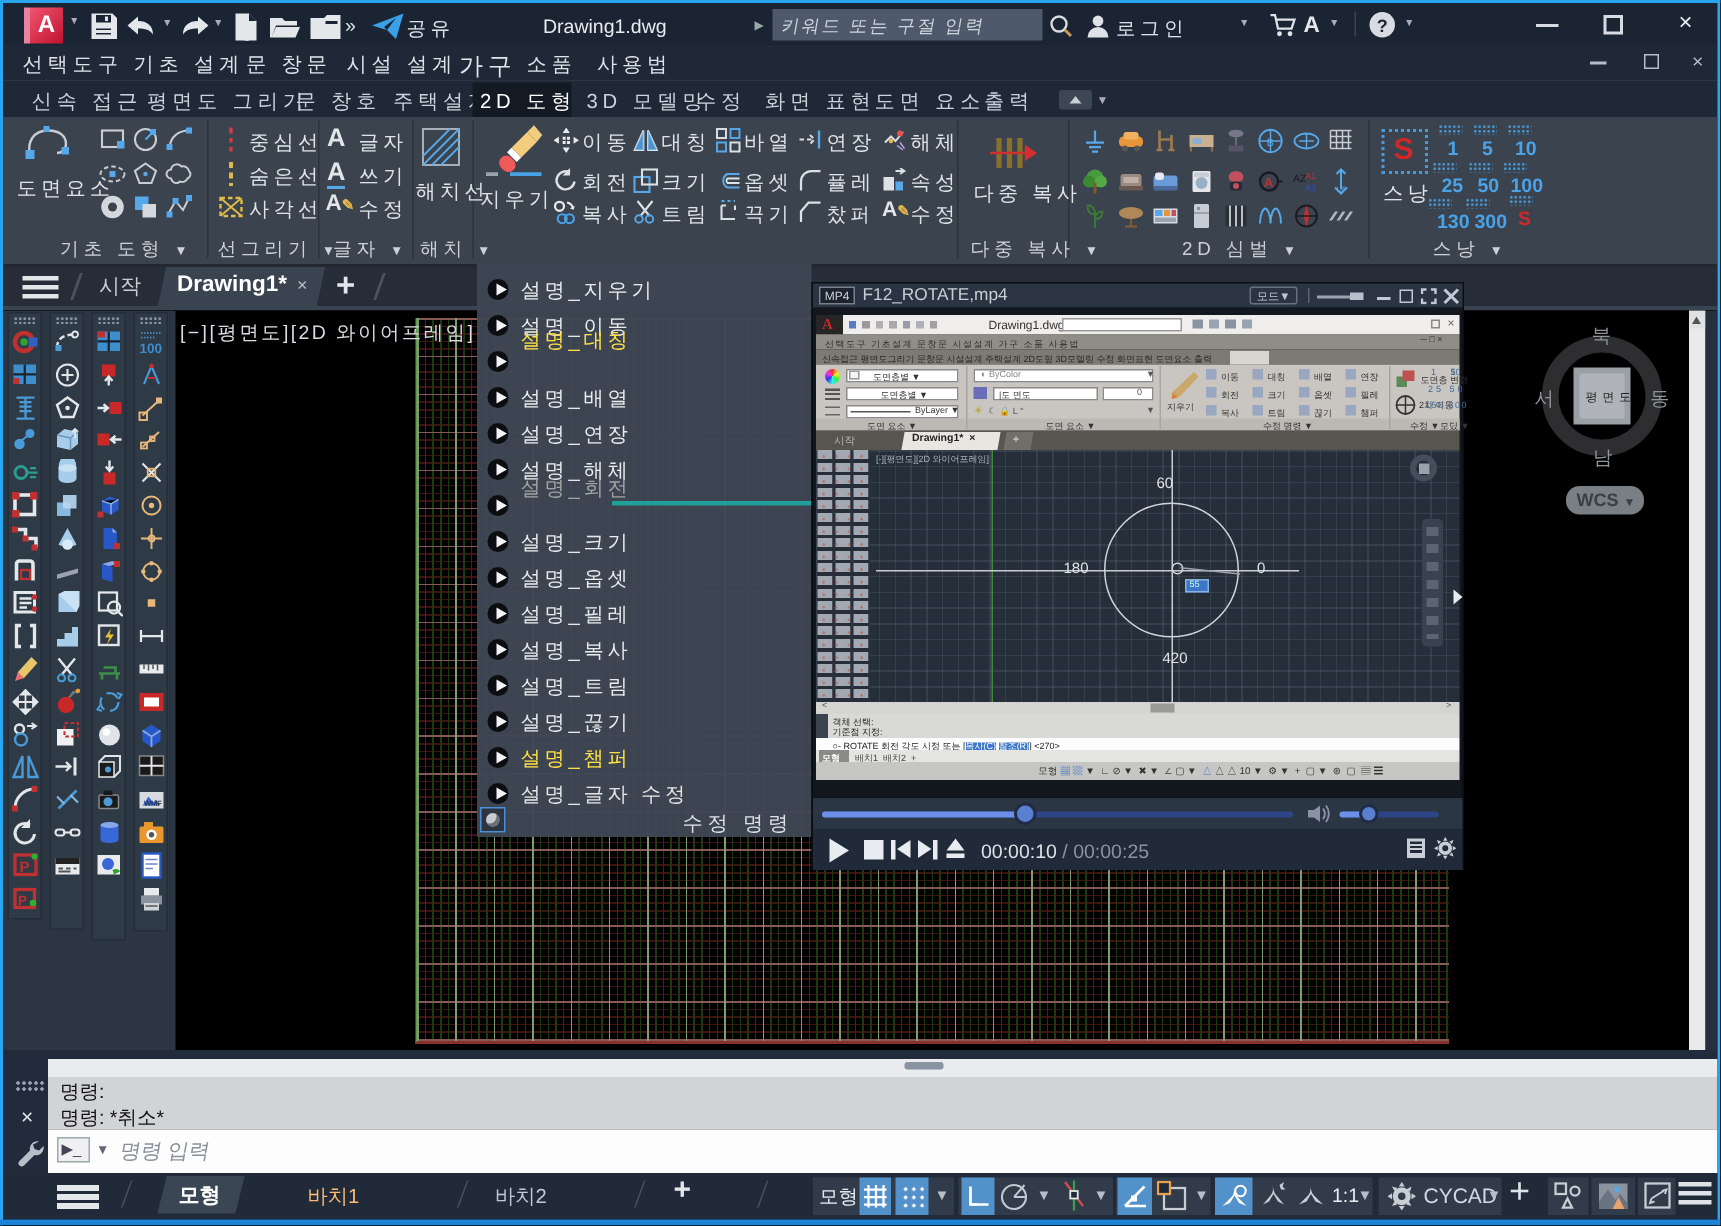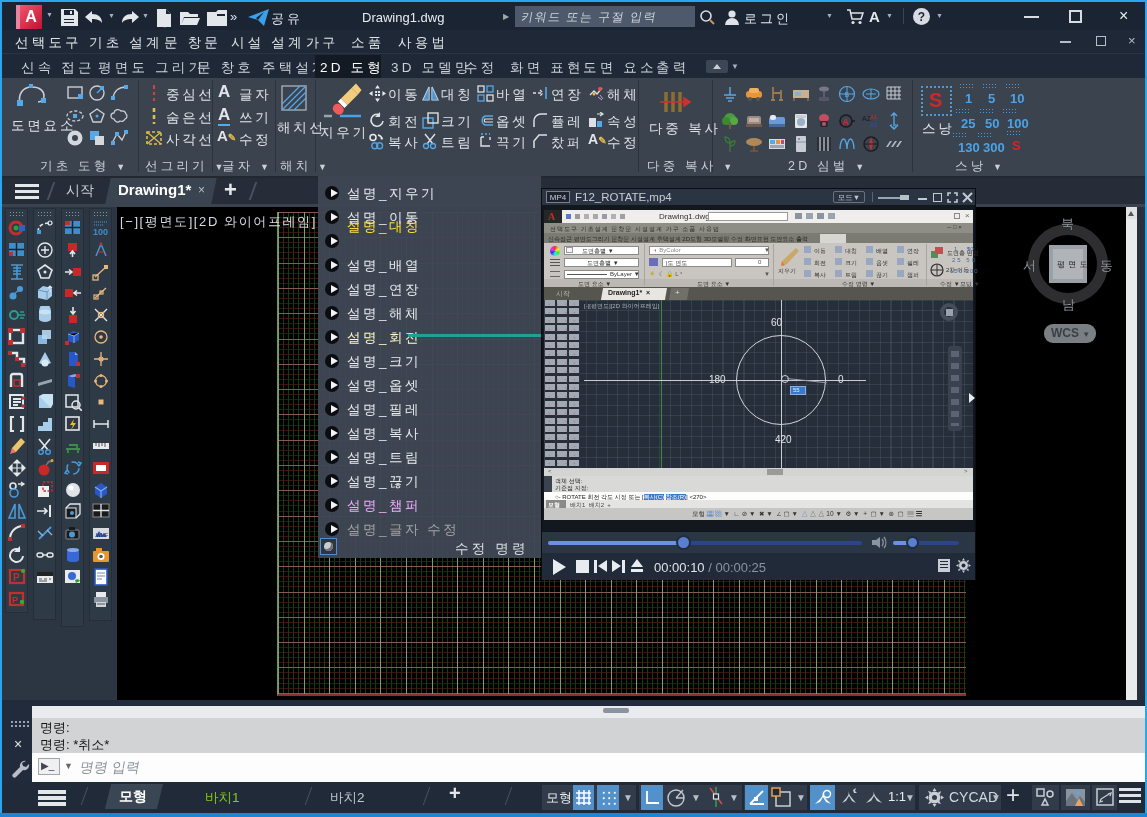--- a/index.html
+++ b/index.html
@@ -74,21 +74,21 @@
  <div class="ab" style="left:1024px;top:14px;width:15px;height:2px;background:#d8dce2"></div>
  <div class="ab" style="left:1069px;top:8px;width:13px;height:13px;border:2px solid #d8dce2"></div>
  <div class="ab txt" style="left:1119px;top:5px;font-size:16px;color:#e8ecf0">×</div>
 </div>
 
 <div id="menubar" class="ab" style="left:0;top:30px;width:1147px;height:23px;background:#1e2836">
  <div class="ab txt" style="left:15px;top:4px;font-size:13.5px;letter-spacing:3.2px">선택도구</div>
  <div class="ab txt" style="left:89px;top:4px;font-size:13.5px;letter-spacing:3.2px">기초 설계</div>
  <div class="ab txt" style="left:164px;top:4px;font-size:13.5px;letter-spacing:3.2px">문 창문</div>
  <div class="ab txt" style="left:231px;top:4px;font-size:13.5px;letter-spacing:3.2px">시설 설계</div>
- <div class="ab txt" style="left:306px;top:4px;font-size:13px;letter-spacing:3.2px">가구</div>
+ <div class="ab txt" style="left:306px;top:4px;font-size:16px;letter-spacing:3.2px">가구</div>
  <div class="ab txt" style="left:351px;top:4px;font-size:13.5px;letter-spacing:3.2px">소품</div>
  <div class="ab txt" style="left:398px;top:4px;font-size:13.5px;letter-spacing:3.2px">사용법</div>
  <div class="ab" style="left:1060px;top:11px;width:11px;height:2px;background:#b8bec6"></div>
  <div class="ab" style="left:1096px;top:6px;width:10px;height:10px;border:1.5px solid #b8bec6"></div>
  <div class="ab txt" style="left:1128px;top:3px;font-size:13px;color:#b8bec6">×</div>
 </div>
 
 <div id="ribbontabs" class="ab" style="left:0;top:53px;width:1147px;height:25px;background:#1e2836;border-top:1px solid #2a3442">
  <div class="ab txt" style="left:21px;top:5px;font-size:13.5px;letter-spacing:3.2px;color:#ccd2da">신속 접근</div>
  <div class="ab txt" style="left:98px;top:5px;font-size:13.5px;letter-spacing:3.2px;color:#ccd2da">평면도 그리기</div>
@@ -936,21 +936,21 @@
  <div class="ab txt" style="left:78px;top:59px;font-size:14px;color:#8b919b;transform:skewX(-10deg)">명령 입력</div>
 </div>
 
 <div id="statusbar" class="ab" style="left:2px;top:782px;width:1143px;height:31px;background:#202a38">
  <div class="ab" style="left:36px;top:8px;width:28px;height:3.5px;background:#e4e7ea"></div>
  <div class="ab" style="left:36px;top:14px;width:28px;height:3.5px;background:#e4e7ea"></div>
  <div class="ab" style="left:36px;top:20px;width:28px;height:3.5px;background:#e4e7ea"></div>
  <div class="ab" style="left:82px;top:5px;width:12px;height:18px;border-left:1.5px solid #4a5260;transform:skewX(-20deg)"></div>
  <div class="ab" style="left:106px;top:2px;width:52px;height:25px;background:#3a4654;transform:skewX(-14deg)"></div>
  <div class="ab txt" style="left:117px;top:6px;font-size:14px;font-weight:bold;color:#fff">모형</div>
- <div class="ab txt" style="left:203px;top:7px;font-size:13.5px;color:#84cc16">바치1</div>
+ <div class="ab txt" style="left:203px;top:7px;font-size:13.5px;color:#fdba74">바치1</div>
  <div class="ab" style="left:306px;top:5px;width:12px;height:18px;border-left:1.5px solid #4a5260;transform:skewX(-20deg)"></div>
  <div class="ab txt" style="left:328px;top:7px;font-size:13.5px;color:#c2c8d0">바치2</div>
  <div class="ab" style="left:424px;top:5px;width:12px;height:18px;border-left:1.5px solid #4a5260;transform:skewX(-20deg)"></div>
  <div class="ab txt" style="left:447px;top:0px;font-size:20px;font-weight:bold;color:#e4e7ea">+</div>
  <div class="ab" style="left:506px;top:5px;width:12px;height:18px;border-left:1.5px solid #4a5260;transform:skewX(-20deg)"></div>
  <div class="ab" style="left:540px;top:3px;width:94px;height:25px;background:#323b49"></div>
  <div class="ab" style="left:637px;top:3px;width:103px;height:25px;background:#323b49"></div>
  <div class="ab" style="left:742px;top:3px;width:63px;height:25px;background:#323b49"></div>
  <div class="ab" style="left:808px;top:3px;width:105px;height:25px;background:#323b49"></div>
  <div class="ab txt" style="left:544px;top:7px;font-size:13px;color:#e8ecf0">모형</div>
@@ -1051,45 +1051,45 @@
 <div class="ab" style="left:13px;top:85px;width:0;height:0;border-top:4.5px solid transparent;border-bottom:4.5px solid transparent;border-left:7px solid #f2f4f6"></div>
 <div class="ab txt" style="left:29px;top:81px;font-size:13.5px;letter-spacing:2.5px;color:#e8ebee">설명_배열</div>
 <div class="ab" style="left:7px;top:106px;width:14px;height:14px;border-radius:50%;background:#0b0d11"></div>
 <div class="ab" style="left:13px;top:109px;width:0;height:0;border-top:4.5px solid transparent;border-bottom:4.5px solid transparent;border-left:7px solid #f2f4f6"></div>
 <div class="ab txt" style="left:29px;top:105px;font-size:13.5px;letter-spacing:2.5px;color:#e8ebee">설명_연장</div>
 <div class="ab" style="left:7px;top:130px;width:14px;height:14px;border-radius:50%;background:#0b0d11"></div>
 <div class="ab" style="left:13px;top:133px;width:0;height:0;border-top:4.5px solid transparent;border-bottom:4.5px solid transparent;border-left:7px solid #f2f4f6"></div>
 <div class="ab txt" style="left:29px;top:129px;font-size:13.5px;letter-spacing:2.5px;color:#e8ebee">설명_해체</div>
 <div class="ab" style="left:7px;top:154px;width:14px;height:14px;border-radius:50%;background:#0b0d11"></div>
 <div class="ab" style="left:13px;top:157px;width:0;height:0;border-top:4.5px solid transparent;border-bottom:4.5px solid transparent;border-left:7px solid #f2f4f6"></div>
-<div class="ab txt" style="left:29px;top:153px;font-size:13.5px;letter-spacing:2.5px;color:#fef9c3">설명_회전</div>
+<div class="ab txt" style="left:29px;top:141px;font-size:13.5px;letter-spacing:2.5px;color:#a3a3a3">설명_회전</div>
 <div class="ab" style="left:7px;top:178px;width:14px;height:14px;border-radius:50%;background:#0b0d11"></div>
 <div class="ab" style="left:13px;top:181px;width:0;height:0;border-top:4.5px solid transparent;border-bottom:4.5px solid transparent;border-left:7px solid #f2f4f6"></div>
 <div class="ab txt" style="left:29px;top:177px;font-size:13.5px;letter-spacing:2.5px;color:#e8ebee">설명_크기</div>
 <div class="ab" style="left:7px;top:202px;width:14px;height:14px;border-radius:50%;background:#0b0d11"></div>
 <div class="ab" style="left:13px;top:205px;width:0;height:0;border-top:4.5px solid transparent;border-bottom:4.5px solid transparent;border-left:7px solid #f2f4f6"></div>
 <div class="ab txt" style="left:29px;top:201px;font-size:13.5px;letter-spacing:2.5px;color:#e8ebee">설명_옵셋</div>
 <div class="ab" style="left:7px;top:226px;width:14px;height:14px;border-radius:50%;background:#0b0d11"></div>
 <div class="ab" style="left:13px;top:229px;width:0;height:0;border-top:4.5px solid transparent;border-bottom:4.5px solid transparent;border-left:7px solid #f2f4f6"></div>
 <div class="ab txt" style="left:29px;top:225px;font-size:13.5px;letter-spacing:2.5px;color:#e8ebee">설명_필레</div>
 <div class="ab" style="left:7px;top:250px;width:14px;height:14px;border-radius:50%;background:#0b0d11"></div>
 <div class="ab" style="left:13px;top:253px;width:0;height:0;border-top:4.5px solid transparent;border-bottom:4.5px solid transparent;border-left:7px solid #f2f4f6"></div>
 <div class="ab txt" style="left:29px;top:249px;font-size:13.5px;letter-spacing:2.5px;color:#e8ebee">설명_복사</div>
 <div class="ab" style="left:7px;top:274px;width:14px;height:14px;border-radius:50%;background:#0b0d11"></div>
 <div class="ab" style="left:13px;top:277px;width:0;height:0;border-top:4.5px solid transparent;border-bottom:4.5px solid transparent;border-left:7px solid #f2f4f6"></div>
 <div class="ab txt" style="left:29px;top:273px;font-size:13.5px;letter-spacing:2.5px;color:#e8ebee">설명_트림</div>
 <div class="ab" style="left:7px;top:298px;width:14px;height:14px;border-radius:50%;background:#0b0d11"></div>
 <div class="ab" style="left:13px;top:301px;width:0;height:0;border-top:4.5px solid transparent;border-bottom:4.5px solid transparent;border-left:7px solid #f2f4f6"></div>
 <div class="ab txt" style="left:29px;top:297px;font-size:13.5px;letter-spacing:2.5px;color:#e8ebee">설명_끊기</div>
 <div class="ab" style="left:7px;top:322px;width:14px;height:14px;border-radius:50%;background:#0b0d11"></div>
 <div class="ab" style="left:13px;top:325px;width:0;height:0;border-top:4.5px solid transparent;border-bottom:4.5px solid transparent;border-left:7px solid #f2f4f6"></div>
-<div class="ab txt" style="left:29px;top:321px;font-size:13.5px;letter-spacing:2.5px;color:#f0abfc">설명_챔퍼</div>
+<div class="ab txt" style="left:29px;top:321px;font-size:13.5px;letter-spacing:2.5px;color:#fde047">설명_챔퍼</div>
 <div class="ab" style="left:7px;top:346px;width:14px;height:14px;border-radius:50%;background:#0b0d11"></div>
 <div class="ab" style="left:13px;top:349px;width:0;height:0;border-top:4.5px solid transparent;border-bottom:4.5px solid transparent;border-left:7px solid #f2f4f6"></div>
-<div class="ab txt" style="left:29px;top:345px;font-size:13.5px;letter-spacing:2.5px;color:#a3a3a3">설명_글자 수정</div>
+<div class="ab txt" style="left:29px;top:345px;font-size:13.5px;letter-spacing:2.5px;color:#e5e5e5">설명_글자 수정</div>
 <div class="ab" style="left:90px;top:158px;width:133px;height:2.5px;background:#1fa098"></div>
 <div class="ab" style="left:2px;top:362px;width:17px;height:17px;border:1.5px solid #4a90d9;background:#2e3540"></div>
 <div class="ab" style="left:6px;top:366px;width:9px;height:9px;border-radius:50%;background:#c8ccd2;box-shadow:inset -2px -2px 0 #6a7078"></div>
 <div class="ab txt" style="left:137px;top:364px;font-size:13.5px;letter-spacing:3.2px;color:#dde0e4">수정 명령</div>
 </div>
 <div id="video" class="ab" style="left:541px;top:188px;width:435px;height:392px;background:#10151d;z-index:20;border:1px solid #0a0d12">
 <div class="ab" style="left:0;top:0;width:433px;height:16px;background:#2b3442"></div>
 <div class="ab" style="left:4px;top:2px;width:24px;height:12px;border:1px solid #7a828e;background:#1c232e;color:#c8cdd4;font-size:8px;text-align:center;line-height:11px">MP4</div>
 <div class="ab txt" style="left:33px;top:2px;font-size:11.5px;color:#c8cdd4">F12_ROTATE,mp4</div>
 <div class="ab" style="left:291px;top:2px;width:32px;height:12px;border:1px solid #68717e;border-radius:2px;color:#c2c8d0;font-size:7.5px;letter-spacing:0;text-align:center;line-height:11px">모드▼</div>

